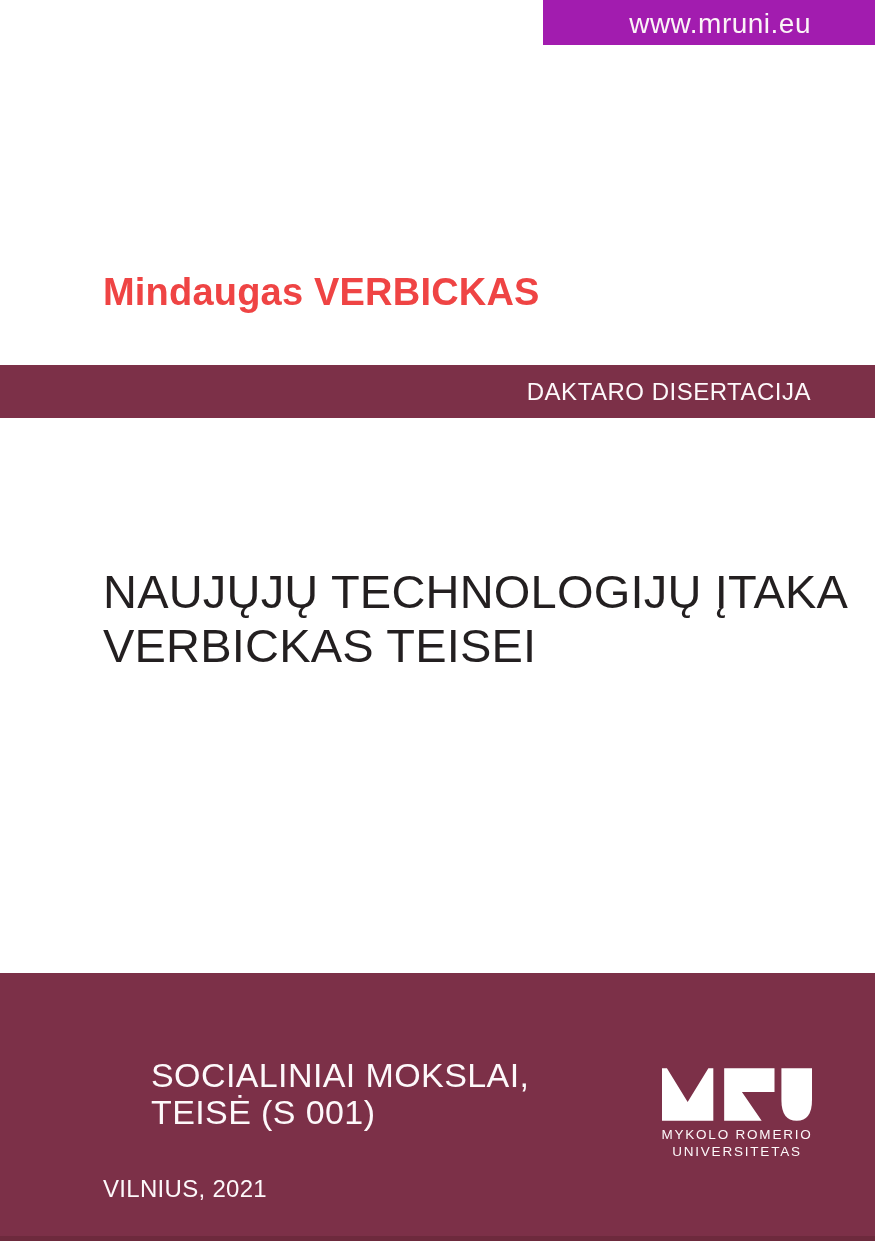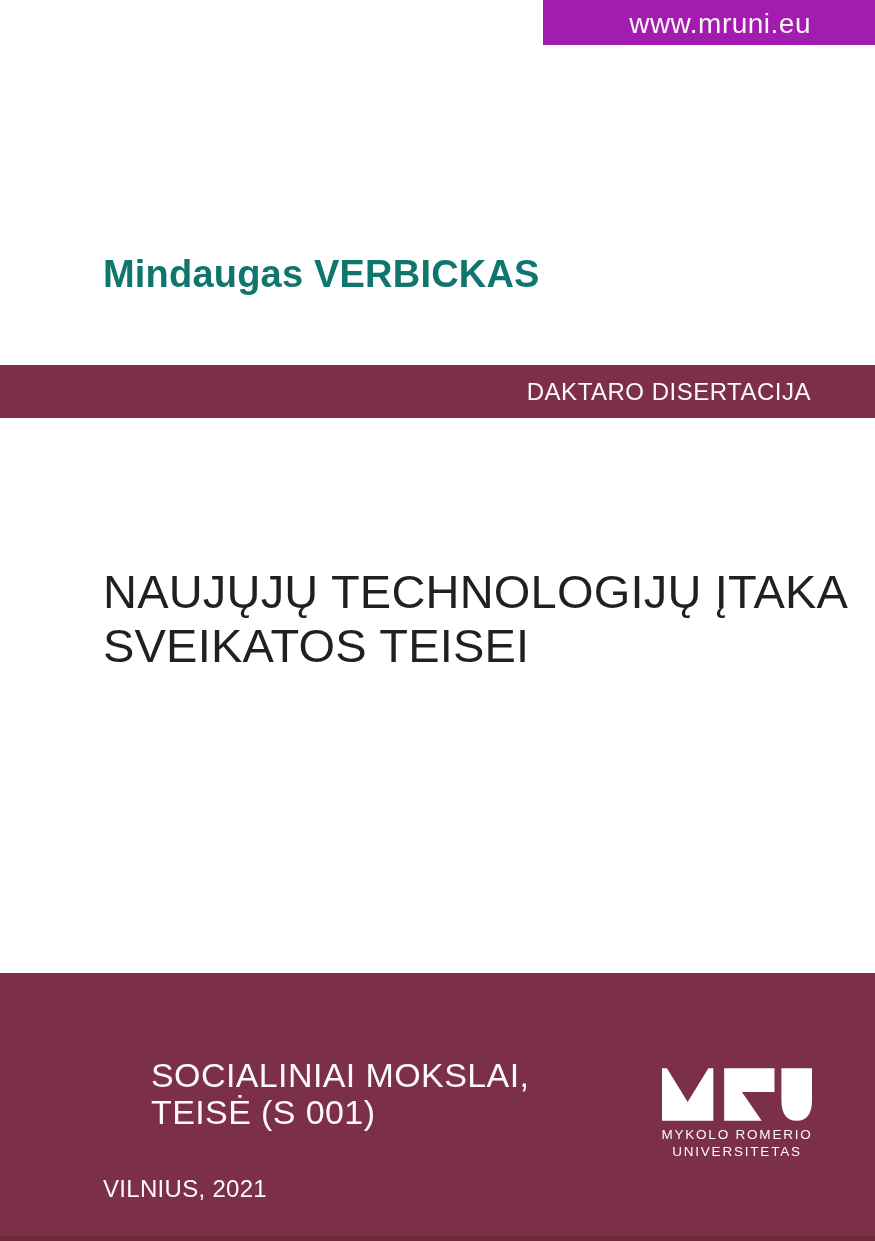--- a/index.html
+++ b/index.html
@@ -16,22 +16,22 @@
     position:absolute;top:0;left:543px;right:0;height:45px;
     background:#a21caf;
     display:flex;justify-content:flex-end;
     padding-right:64px;box-sizing:border-box;
   }
   .top-bar .url{
     color:#fbf3f6;font-size:28px;letter-spacing:.5px;line-height:48px;
   }
   
   .author{
-    position:absolute;left:103px;top:250px;
-    font-size:38px;font-weight:bold;color:#0f766e;line-height:48px;
+    position:absolute;left:103px;top:268px;
+    font-size:38px;font-weight:bold;color:#ef4444;line-height:48px;
     letter-spacing:.2px;
   }
   
   .band{
     position:absolute;left:0;right:0;top:365px;height:53px;
     background:#7c3048;
     display:flex;align-items:center;justify-content:flex-end;
     padding-right:64px;box-sizing:border-box;
   }
   .band .band-label{
@@ -83,21 +83,21 @@
   </div>
 
   <div class="author">Mindaugas VERBICKAS</div>
 
   <div class="band">
     <span class="band-label">DAKTARO DISERTACIJA</span>
   </div>
 
   <div class="title">
     <span class="title-line">NAUJŲJŲ TECHNOLOGIJŲ ĮTAKA</span>
-    <span class="title-line">SVEIKATOS TEISEI</span>
+    <span class="title-line">VERBICKAS TEISEI</span>
   </div>
 
   <div class="footer">
 
     <div class="discipline">
       <span class="disc-line">SOCIALINIAI MOKSLAI,</span>
       <span class="disc-line">TEISĖ (S 001)</span>
     </div>
 
     <div class="place-year">VILNIUS, 2021</div>

